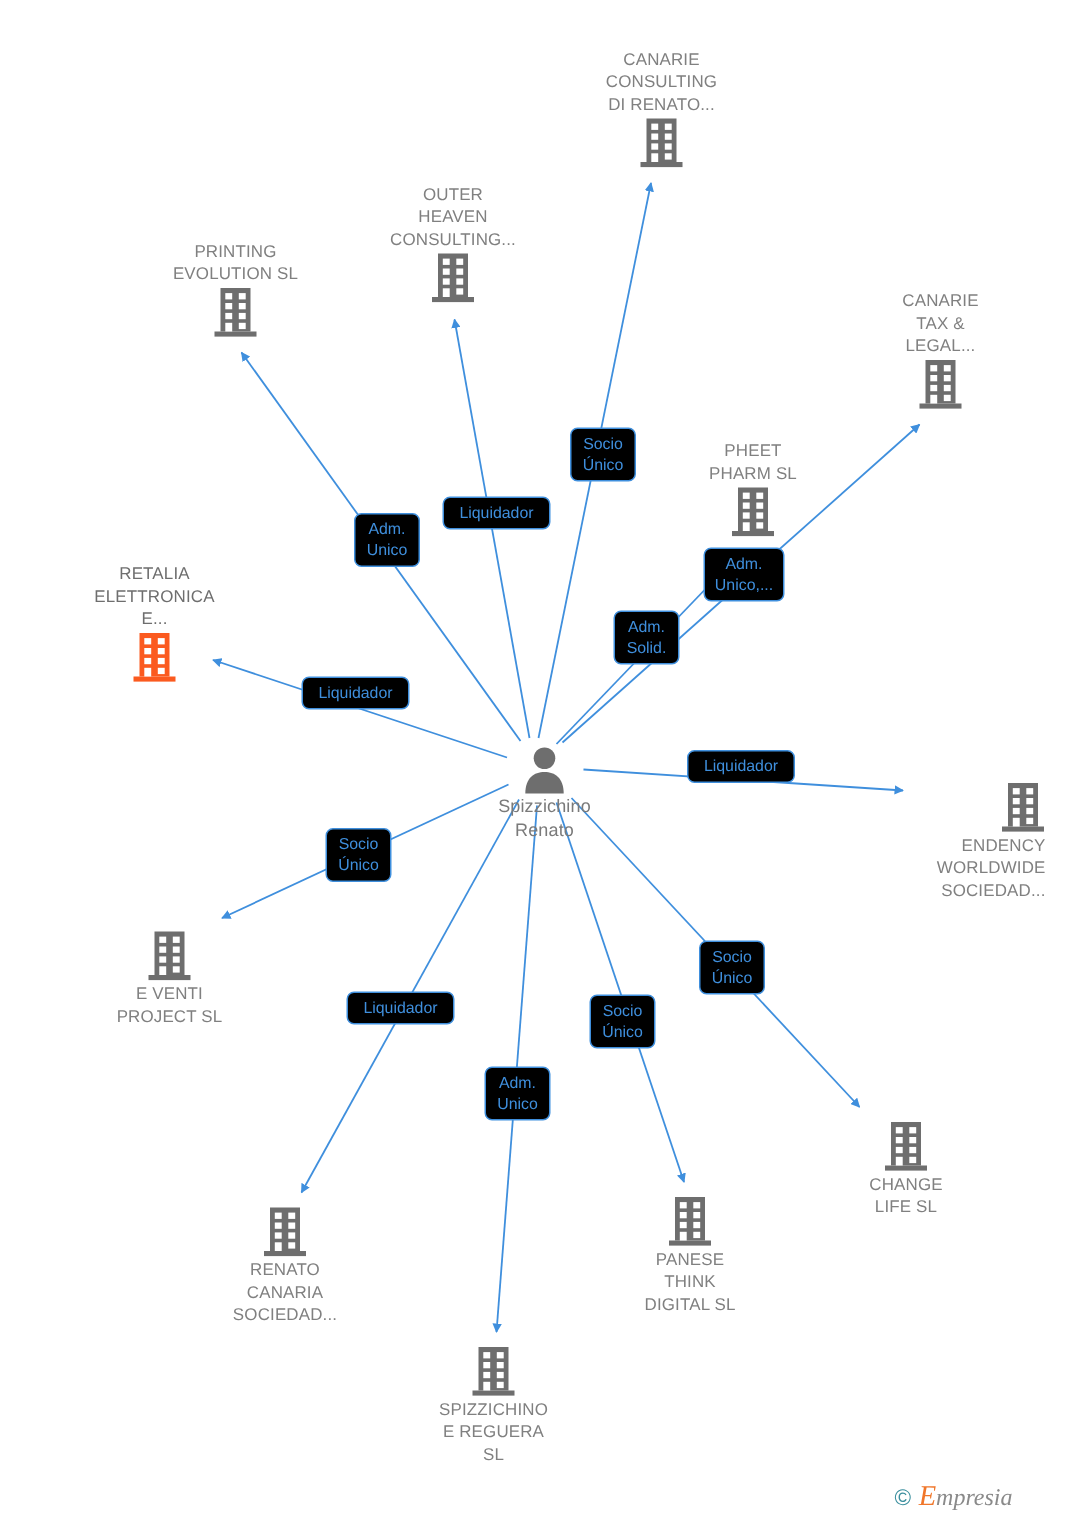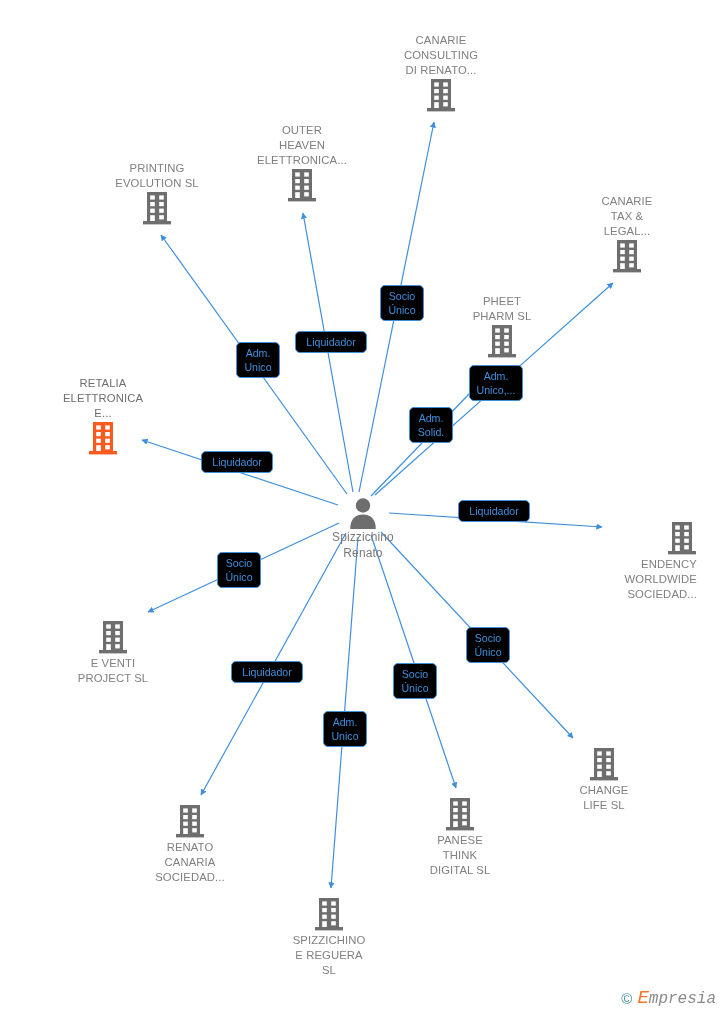--- a/index.html
+++ b/index.html
@@ -12,21 +12,20 @@
     font-family: "Liberation Sans", sans-serif;
     width: 728px;
     height: 1015px;
     overflow: hidden;
   }
   #graph {
     position: relative;
     width: 684px;
     height: 1015px;
     background: #ffffff;
-    padding-left: 41px;
   }
   #edge-layer {
     position: absolute;
     left: 0;
     top: 0;
     width: 728px;
     height: 1015px;
     pointer-events: none;
   }
   .node {
@@ -78,21 +77,21 @@
     align-items: center;
     gap: 5px;
     user-select: none;
   }
   #watermark .copy {
     color: #3b8f9e;
     font-size: 15px;
     line-height: 15px;
   }
   #watermark .brand {
-    font-family: Liberation Mono, monospace;
+    font-family: Liberation Serif, serif;
     font-style: italic;
     font-size: 16px;
     line-height: 16px;
     color: #8a8a8a;
   }
   #watermark .brand .cap {
     color: #f0762a;
     font-size: 19px;
   }
 </style>
@@ -137,21 +136,21 @@
             <rect x="17.2" y="11" width="4.6" height="4.2" fill="#ffffff"></rect>
             <rect x="8.2" y="17.6" width="4.6" height="4.2" fill="#ffffff"></rect>
             <rect x="17.2" y="17.6" width="4.6" height="4.2" fill="#ffffff"></rect>
             <rect x="8.2" y="24.2" width="4.6" height="5.8" fill="#ffffff"></rect>
             <rect x="17.2" y="24.2" width="4.6" height="4.2" fill="#ffffff"></rect>
           </svg></span>
       </div>
       <div class="node" style="left: 302px; top: 123px;">
         <div class="node-label">OUTER
 HEAVEN
-ELETTRONICA...</div>
+CONSULTING...</div>
         <span class="icon-wrap"><svg width="30" height="36" viewBox="0 0 30 36" aria-hidden="true">
             <rect x="5" y="1" width="20" height="29" fill="#6e6e6e"></rect>
             <rect x="1" y="30" width="28" height="3.4" fill="#6e6e6e"></rect>
             <rect x="8.2" y="4.4" width="4.6" height="4.2" fill="#ffffff"></rect>
             <rect x="17.2" y="4.4" width="4.6" height="4.2" fill="#ffffff"></rect>
             <rect x="8.2" y="11" width="4.6" height="4.2" fill="#ffffff"></rect>
             <rect x="17.2" y="11" width="4.6" height="4.2" fill="#ffffff"></rect>
             <rect x="8.2" y="17.6" width="4.6" height="4.2" fill="#ffffff"></rect>
             <rect x="17.2" y="17.6" width="4.6" height="4.2" fill="#ffffff"></rect>
             <rect x="8.2" y="24.2" width="4.6" height="5.8" fill="#ffffff"></rect>

